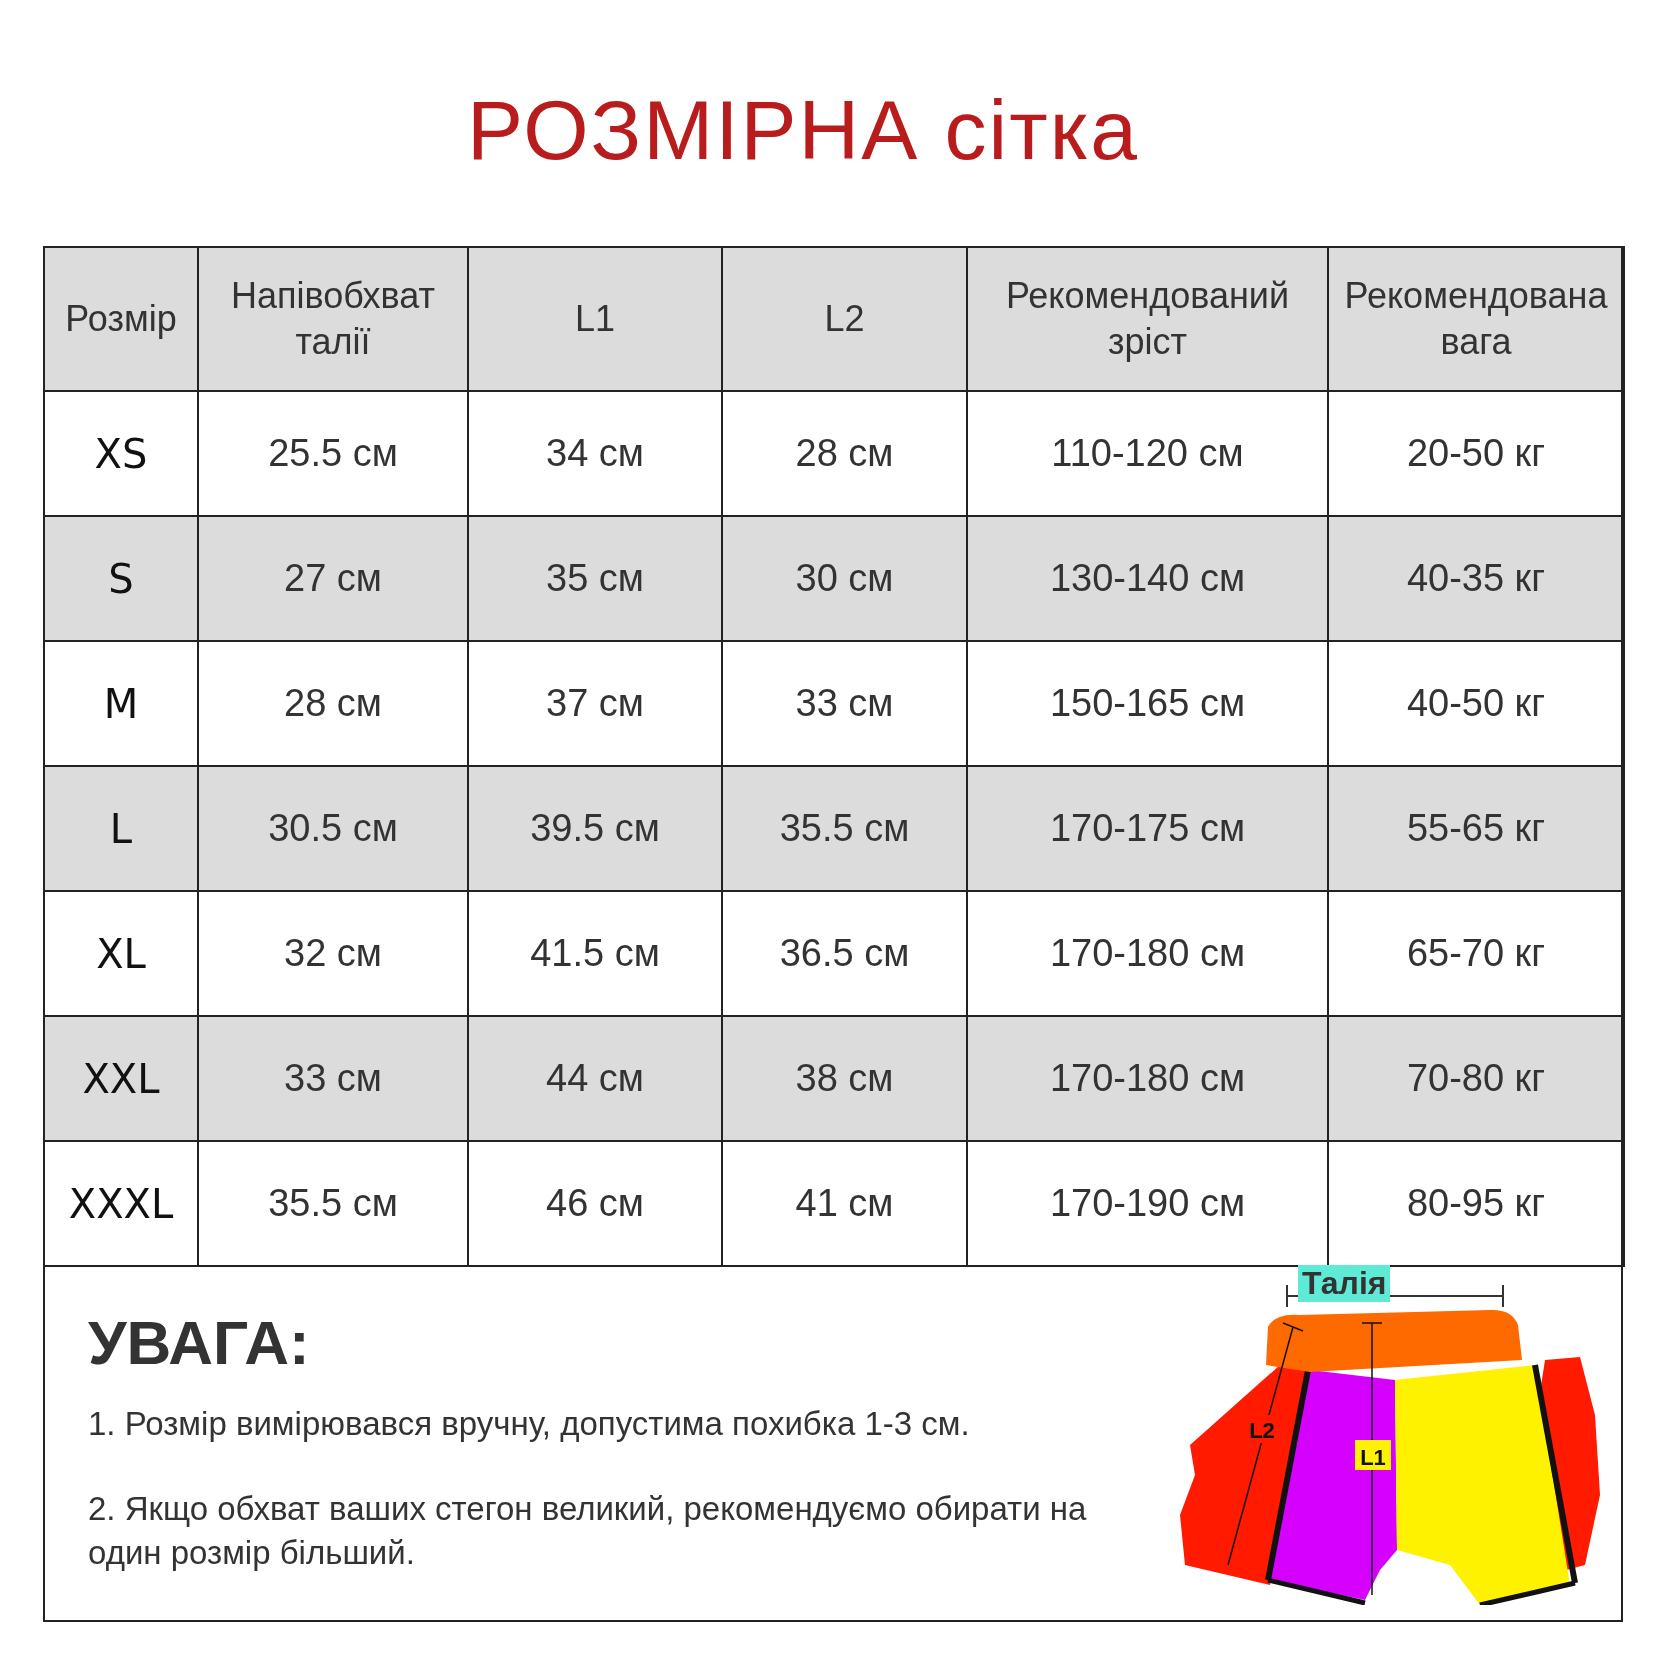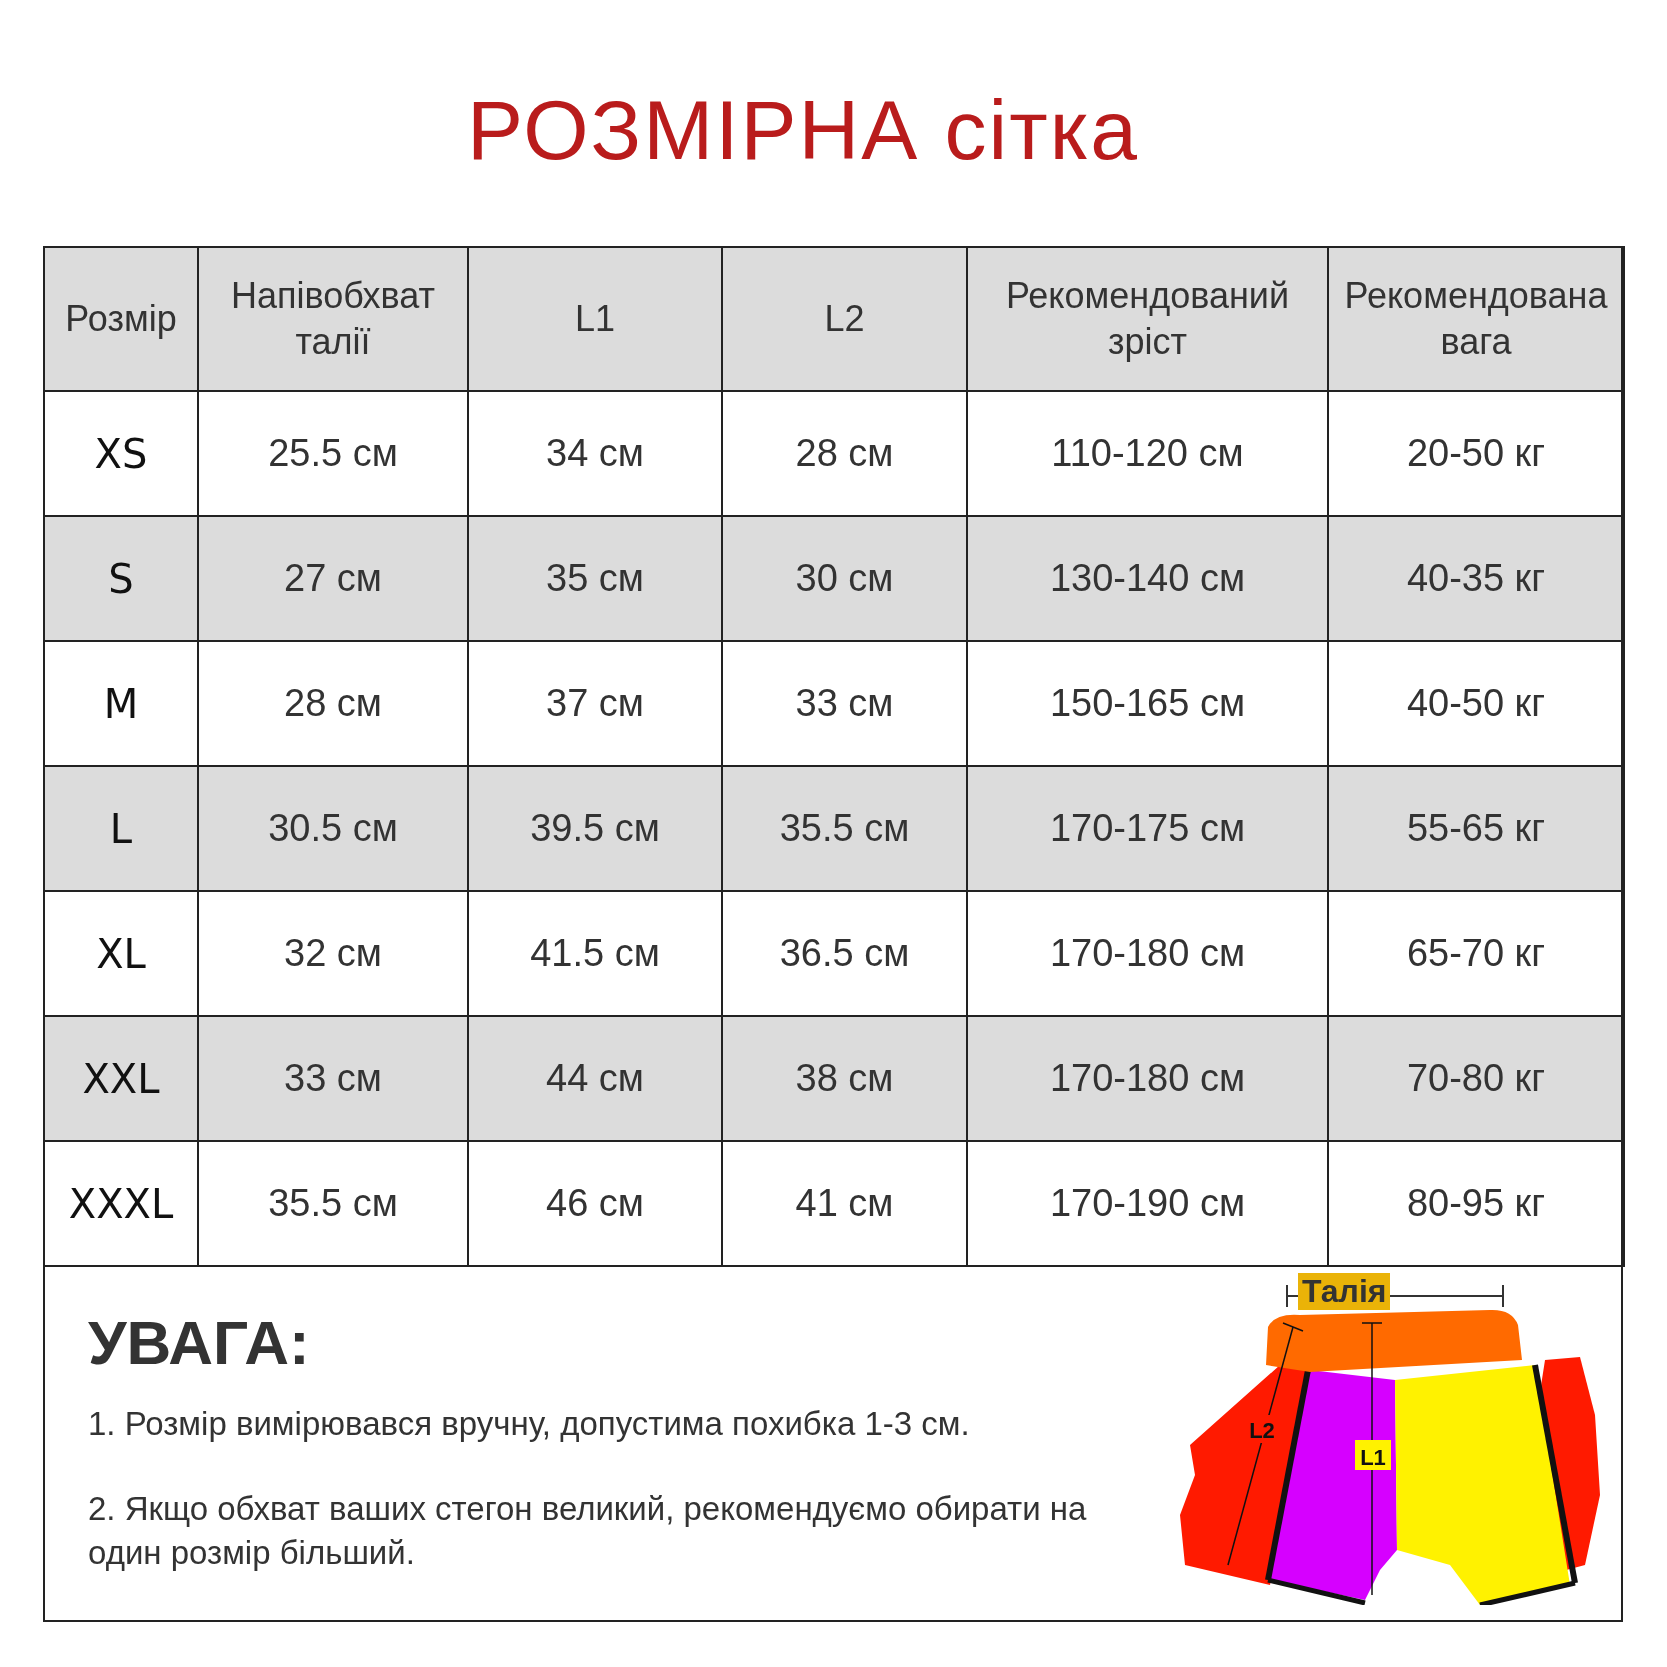--- a/index.html
+++ b/index.html
@@ -11,21 +11,21 @@
   table.grid th { background: #dcdcdc; height: 142px; font-size: 36px; line-height: 46px; }
   table.grid tr.row td { height: 123px; }
   table.grid tr.row.shaded td { background: #dcdcdc; }
   table.grid td.size { font-family: "DejaVu Sans", sans-serif; font-size: 40px; color: #111; }
   .note-area { position: absolute; left: 43px; top: 1267px; width: 1580px; height: 355px; }
   .attention { position: absolute; left: 45px; top: 40px; font-size: 62px; font-weight: bold; color: #333; }
   .note { position: absolute; left: 45px; font-size: 33px; font-weight: normal; color: #333; line-height: 44px; width: 1040px; }
   .note1 { top: 135px; }
   .note2 { top: 220px; }
   .diagram { position: absolute; left: 1150px; top: 1265px; width: 470px; height: 340px; }
-  .waist-label { position: absolute; left: 148px; top: 8px; font-size: 32px; font-weight: bold; color: #333; background: #eab308; padding: 0 4px; }
+  .waist-label { position: absolute; left: 148px; top: 0px; font-size: 32px; font-weight: bold; color: #333; background: #5eead4; padding: 0 4px; }
 </style>
 </head>
 <body>
 
 <div class="title">РОЗМІРНА сітка</div>
 
 <table class="grid">
   <colgroup>
     <col style="width:154px">
     <col style="width:270px">

